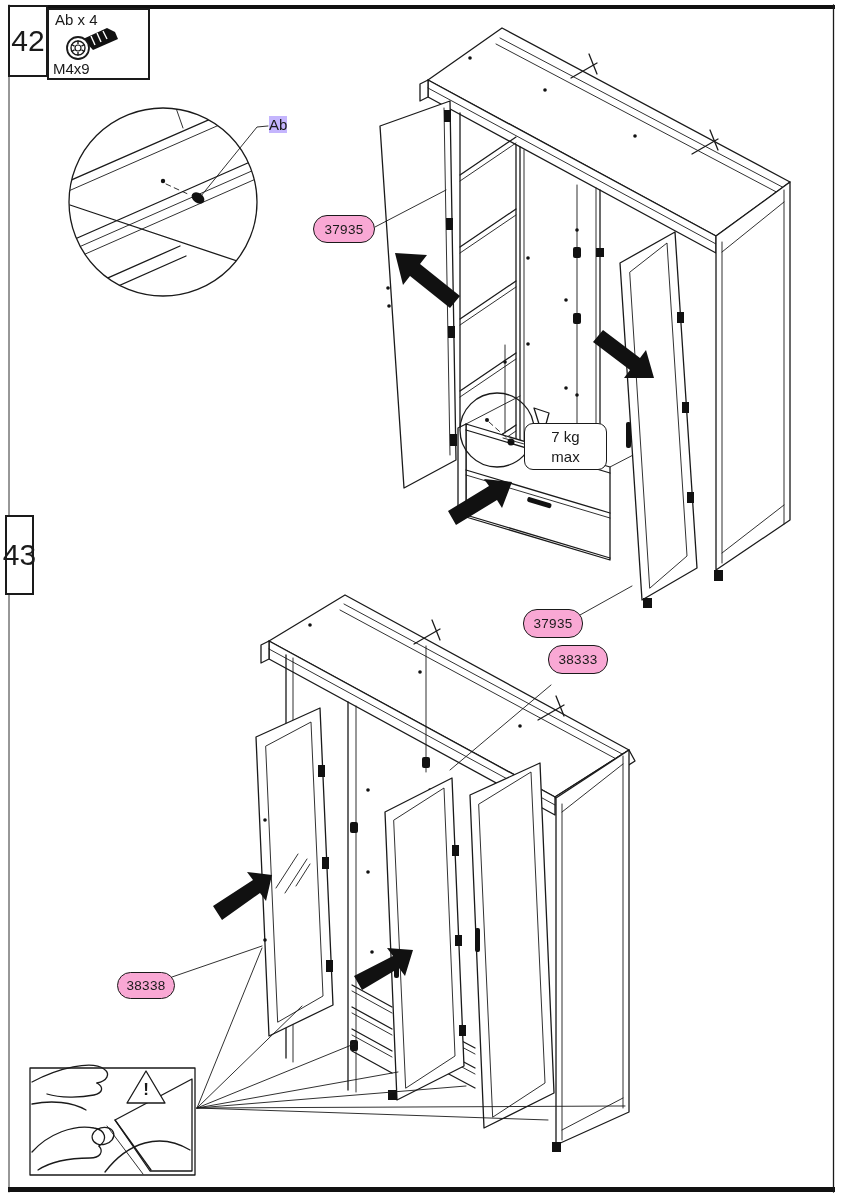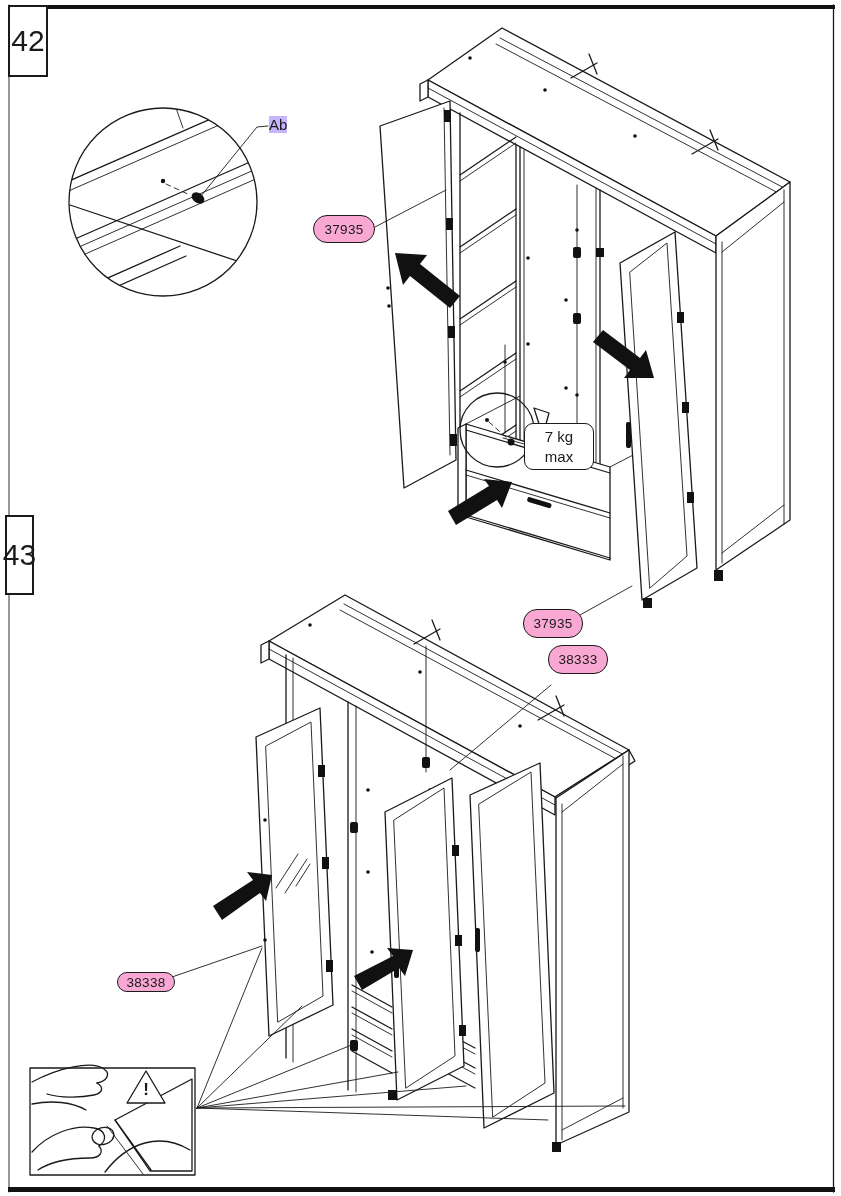--- a/index.html
+++ b/index.html
@@ -20,22 +20,22 @@
   #step43 { left:5px;  top:515px; width:29px; height:80px; }
   #parts .qty  { position:absolute; top:1px;  left:6px; font-size:15px; }
   #parts .size { position:absolute; bottom:1px; left:4px; font-size:15px; }
   #parts svg   { position:absolute; left:14px; top:17px; }
   .callout { position:absolute; border:1.6px solid #1a1a1a; border-radius:14px; background:#f9a8d4;
              display:flex; align-items:center; justify-content:center;
              font-size:13.5px; letter-spacing:0.3px; box-sizing:border-box; }
   #c1 { left:313px; top:215px; width:62px; height:28px; }
   #c2 { left:523px; top:609px; width:60px; height:29px; }
   #c3 { left:548px; top:645px; width:60px; height:29px; }
-  #c4 { left:117px; top:972px; width:58px; height:20px; }
-  .weight { position:absolute; left:524px; top:423px; width:70px; height:47px;
+  #c4 { left:117px; top:972px; width:58px; height:27px; }
+  .weight { position:absolute; left:524px; top:423px; width:83px; height:47px;
             border:1.5px solid #1a1a1a; border-radius:9px; background:#fff;
             display:flex; flex-direction:column; align-items:center; justify-content:center;
             font-size:15px; line-height:20px; box-sizing:border-box; }
   .ab  { position:absolute; left:269px; top:116px; font-size:15px; background:#c4b5fd; }
   .excl{ position:absolute; left:130px; top:1080px; width:32px; text-align:center;
          font-size:17px; font-weight:bold; }
 </style>
 </head>
 <body>
 
@@ -318,20 +318,39 @@
     <line class="ln thin" x1="172" y1="977" x2="262" y2="946"></line>
     <line class="ln thin" x1="524" y1="444" x2="503" y2="438"></line>
     <polygon class="ln f" points="539,424 534,408 549,413 546,424"></polygon>
   </g>
 </svg>
 
 <div class="box stepnum" id="step42">
   <span>42</span>
 </div>
 
+<div class="box" id="parts">
+  <div class="qty">Ab x 4</div>
+  <svg width="66" height="38" viewBox="0 0 66 38">
+    <polygon fill="#111" points="20,12 44,1 52,5 55,12 30,23"></polygon>
+    <line x1="28" y1="9" x2="32" y2="18" stroke="#fff" stroke-width="1.4"></line>
+    <line x1="34" y1="6" x2="38" y2="15" stroke="#fff" stroke-width="1.4"></line>
+    <line x1="40" y1="4" x2="44" y2="12" stroke="#fff" stroke-width="1.4"></line>
+    <circle cx="15" cy="21" r="11" fill="#fff" stroke="#1a1a1a" stroke-width="1.8"></circle>
+    <circle cx="15" cy="21" r="7" fill="none" stroke="#1a1a1a" stroke-width="1.4"></circle>
+    <circle cx="15" cy="21" r="3" fill="none" stroke="#1a1a1a" stroke-width="1.2"></circle>
+    <line x1="15" y1="13.5" x2="15" y2="17" stroke="#1a1a1a" stroke-width="1.4"></line>
+    <line x1="15" y1="25" x2="15" y2="28.5" stroke="#1a1a1a" stroke-width="1.4"></line>
+    <line x1="8.5" y1="17.5" x2="11.5" y2="19.2" stroke="#1a1a1a" stroke-width="1.4"></line>
+    <line x1="18.5" y1="22.8" x2="21.5" y2="24.5" stroke="#1a1a1a" stroke-width="1.4"></line>
+    <line x1="8.5" y1="24.5" x2="11.5" y2="22.8" stroke="#1a1a1a" stroke-width="1.4"></line>
+    <line x1="18.5" y1="19.2" x2="21.5" y2="17.5" stroke="#1a1a1a" stroke-width="1.4"></line>
+  </svg>
+  <div class="size">M4x9</div>
+</div>
 
 <div class="box stepnum" id="step43">
   <span>43</span>
 </div>
 
 <div class="ab">Ab</div>
 
 <div class="callout" id="c1">37935</div>
 <div class="callout" id="c2">37935</div>
 <div class="callout" id="c3">38333</div>

